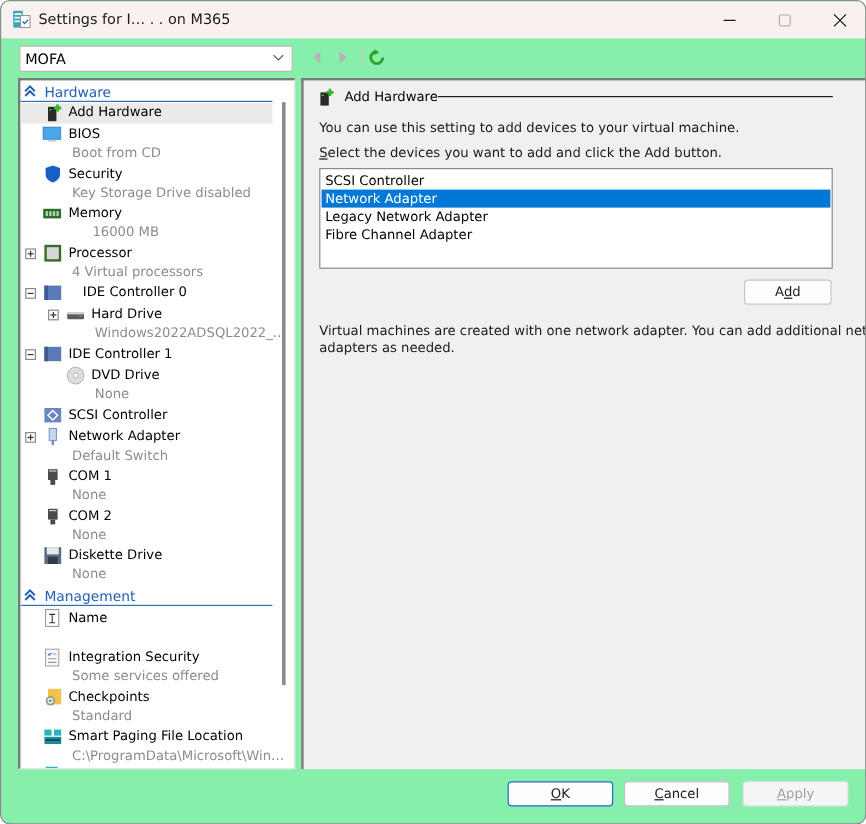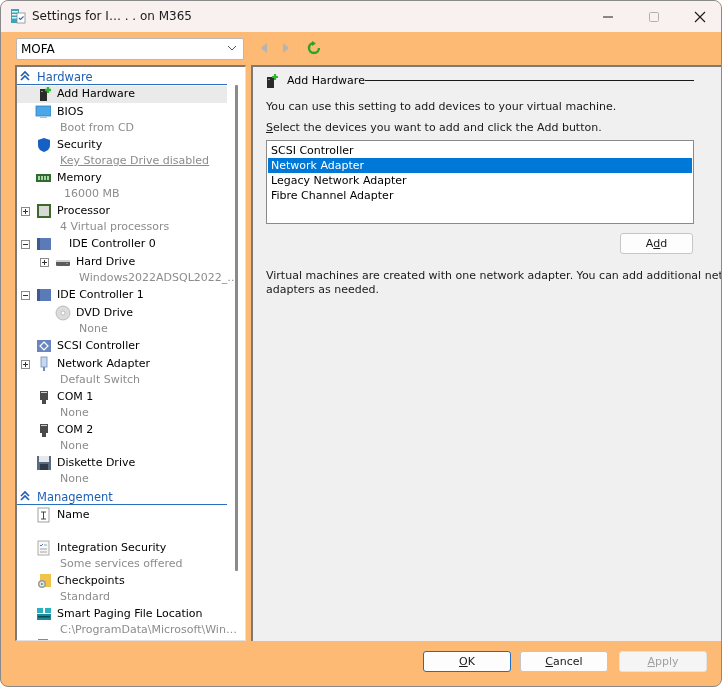--- a/index.html
+++ b/index.html
@@ -1,18 +1,18 @@
 <!DOCTYPE html>
 <html><head>
 <meta charset="utf-8">
 <style>
   * { box-sizing: border-box; margin: 0; padding: 0; }
   html, body { width: 722px; height: 687px; overflow: hidden; background: #ffffff; }
   body { font-family: "DejaVu Sans", "Liberation Sans", sans-serif; font-size: 11px; color: #000; }
-  .window { position: absolute; left: 0; top: 0; width: 722px; height: 687px; background: #fdba74; border: 1px solid #8a8a8a; border-radius: 8px; overflow: hidden; }
+  .window { position: absolute; left: 0; top: 0; width: 722px; height: 687px; background: #86efac; border: 1px solid #8a8a8a; border-radius: 8px; overflow: hidden; }
   .titlebar { position: absolute; left: 0; top: 0; width: 100%; height: 31px; background: #f9f1f0; display: flex; align-items: center; }
   .app-icon { position: absolute; left: 9px; top: 7px; width: 16px; height: 16px; }
   .title-text { position: absolute; left: 31px; top: 8px; font-size: 12px; color: #1a1a1a; }
   .win-btn { position: absolute; top: 0; width: 46px; height: 31px; display: flex; align-items: center; justify-content: center; color: #1a1a1a; }
   .win-min { left: 584px; }
   .win-max { left: 630px; }
   .win-close { left: 676px; }
 
   .vm-select { position: absolute; left: 15px; top: 37px; width: 228px; height: 22px; background: #fff; border: 1px solid #b8b8b8; border-radius: 2px; display: flex; align-items: center; padding-left: 4px; font-size: 12px; }
   .vm-select .chev { position: absolute; right: 5px; top: 3px; width: 12px; height: 12px; }
@@ -130,33 +130,33 @@
         <span class="lbl" style="left:40px;">BIOS</span>
       </div>
       <span class="sub" style="left:43px; top:54px;">Boot from CD</span>
 
       <div class="tree-item" style="top:70px;">
         <svg class="ico" style="left:19px;" viewBox="0 0 16 16">
           <path d="M8 1 L14 3 V8 C14 12 11 14 8 15 C5 14 2 12 2 8 V3 Z" fill="#1660c4"></path>
         </svg>
         <span class="lbl" style="left:40px;">Security</span>
       </div>
-      <span class="sub" style="left:43px; top:87px;text-decoration:underline;">Key Storage Drive disabled</span>
+      <span class="sub" style="left:43px; top:87px;">Key Storage Drive disabled</span>
 
       <div class="tree-item" style="top:103px;">
         <svg class="ico" style="left:18px;" viewBox="0 0 16 16">
           <rect x="1" y="4" width="15" height="8" fill="#2f6b2f"></rect>
             <rect x="3" y="6" width="2" height="4" fill="#a9d6a9"></rect>
             <rect x="6" y="6" width="2" height="4" fill="#a9d6a9"></rect>
             <rect x="9" y="6" width="2" height="4" fill="#a9d6a9"></rect>
             <rect x="12" y="6" width="2" height="4" fill="#a9d6a9"></rect>
         </svg>
         <span class="lbl" style="left:40px;">Memory</span>
       </div>
-      <span class="sub" style="left:47px; top:120px;">16000 MB</span>
+      <span class="sub" style="left:60px; top:120px;">16000 MB</span>
 
       <div class="tree-item" style="top:136px;">
         <span class="exp" style="left:4px;">
             <span class="h"></span>
             <span class="v"></span>
           </span>
         <svg class="ico" style="left:19px;" viewBox="0 0 16 16">
           <rect x="1" y="1" width="14" height="14" fill="#3a6b2a"></rect>
             <rect x="3" y="3" width="10" height="10" fill="#d8d8d8"></rect>
         </svg>

